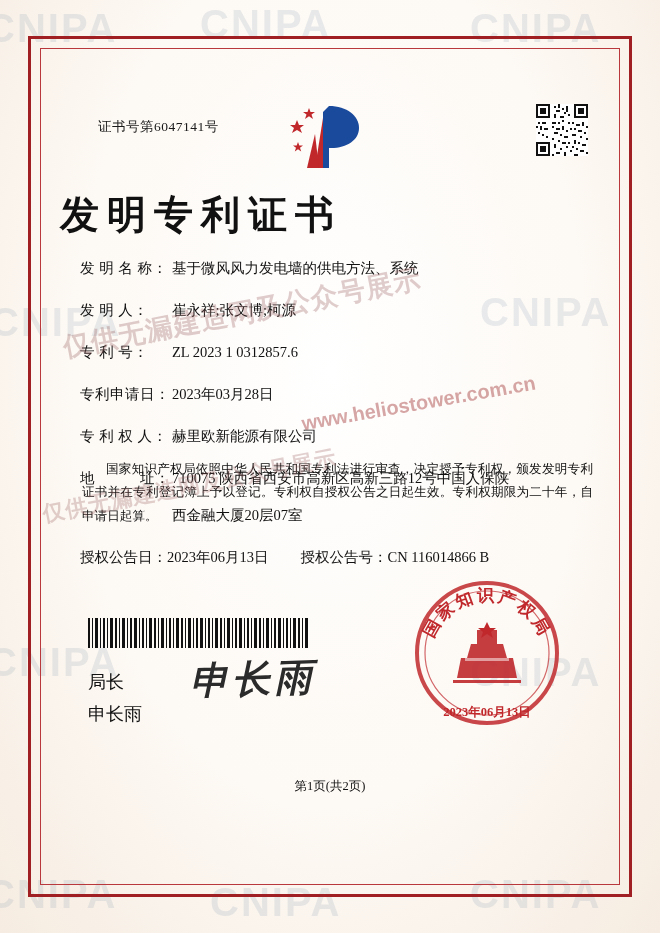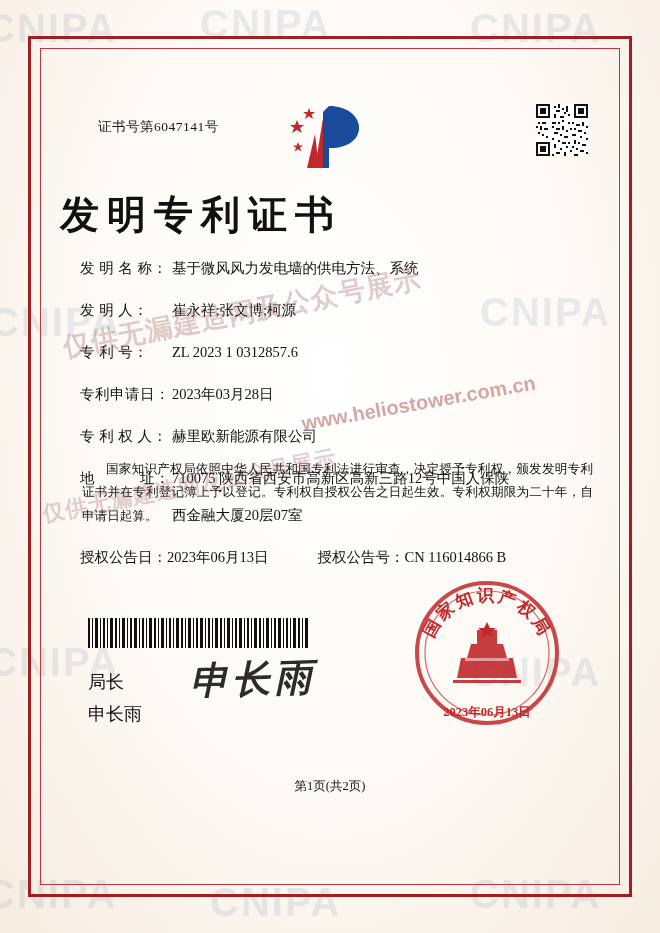--- a/index.html
+++ b/index.html
@@ -145,21 +145,21 @@
     width:92px;
     letter-spacing:0.5px;
   }
   .fval{display:inline;}
   .addr-line2{
     display:block;
     margin-left:92px;
     margin-top:16px;
   }
   .row-inline .seg{display:inline-block;}
-  .row-inline .seg2{display:inline-block;margin-left:49px;}
+  .row-inline .seg2{display:inline-block;margin-left:32px;}
 
   .para{
     position:absolute;left:22px;right:7px;
     font-size:12.6px;
     line-height:1.85;
     color:#111;
     text-align:justify;
   }
   .para.p1{top:392px;}
   .para.p2{top:470px;}

